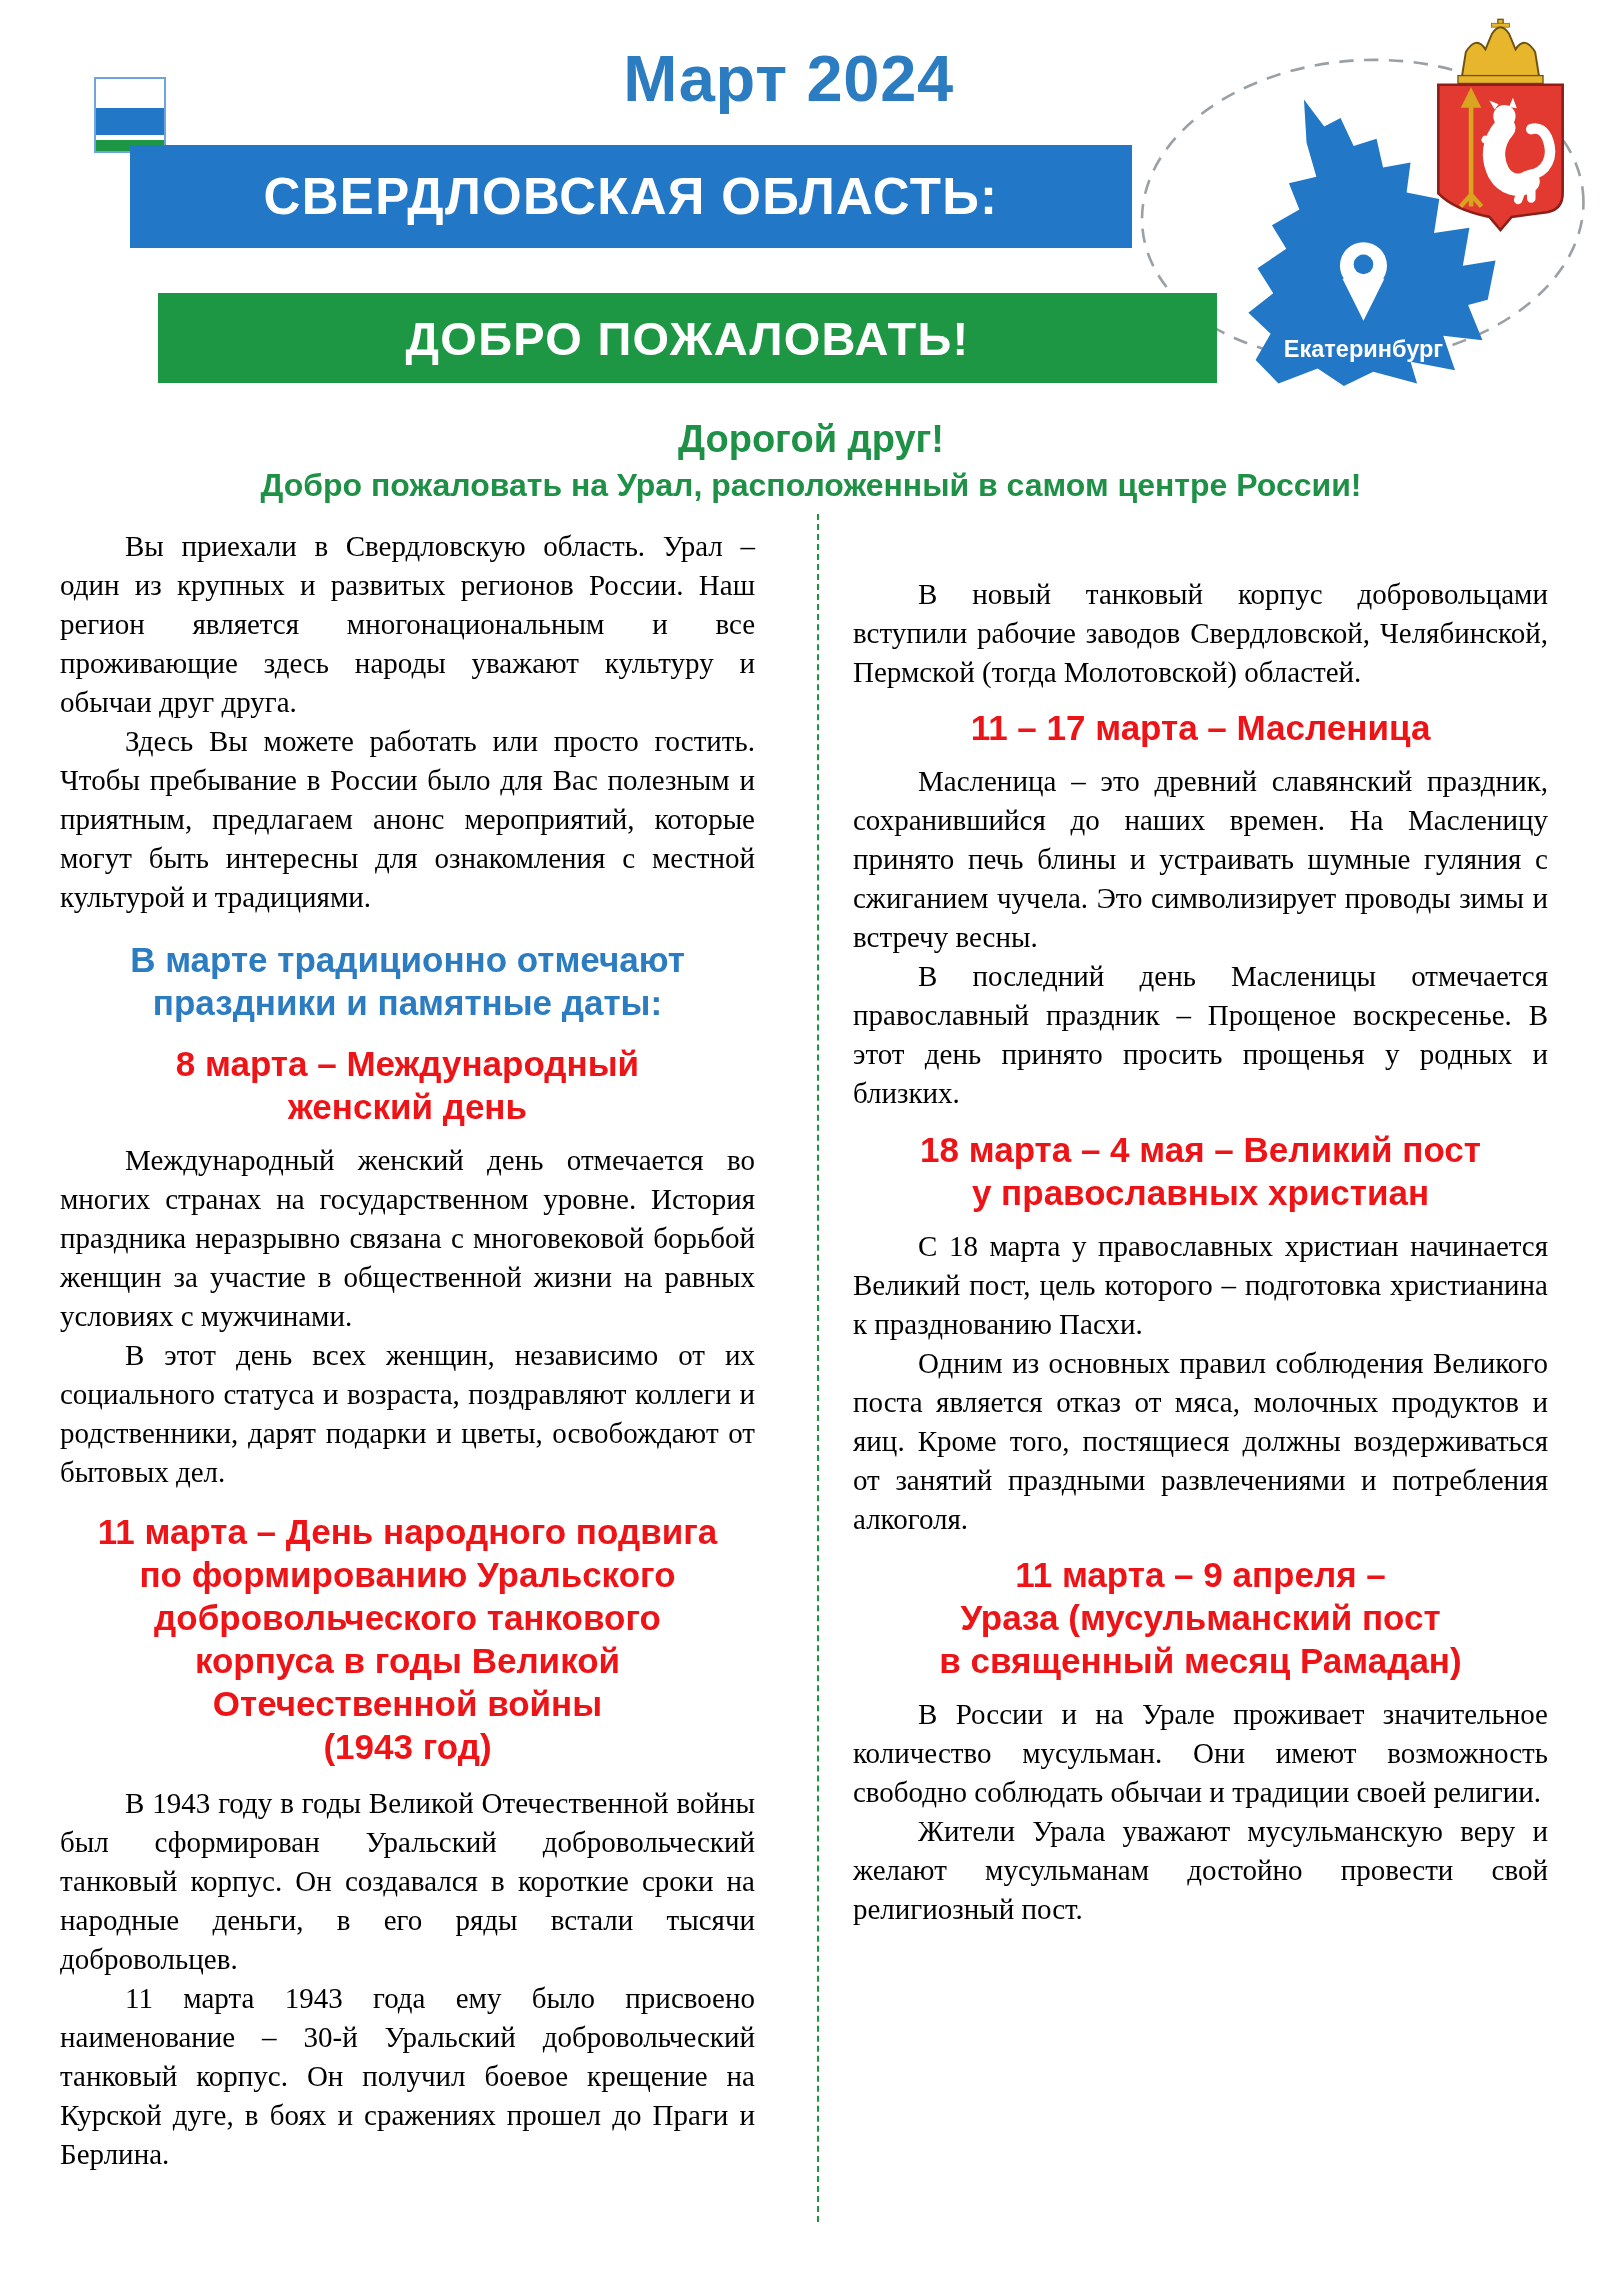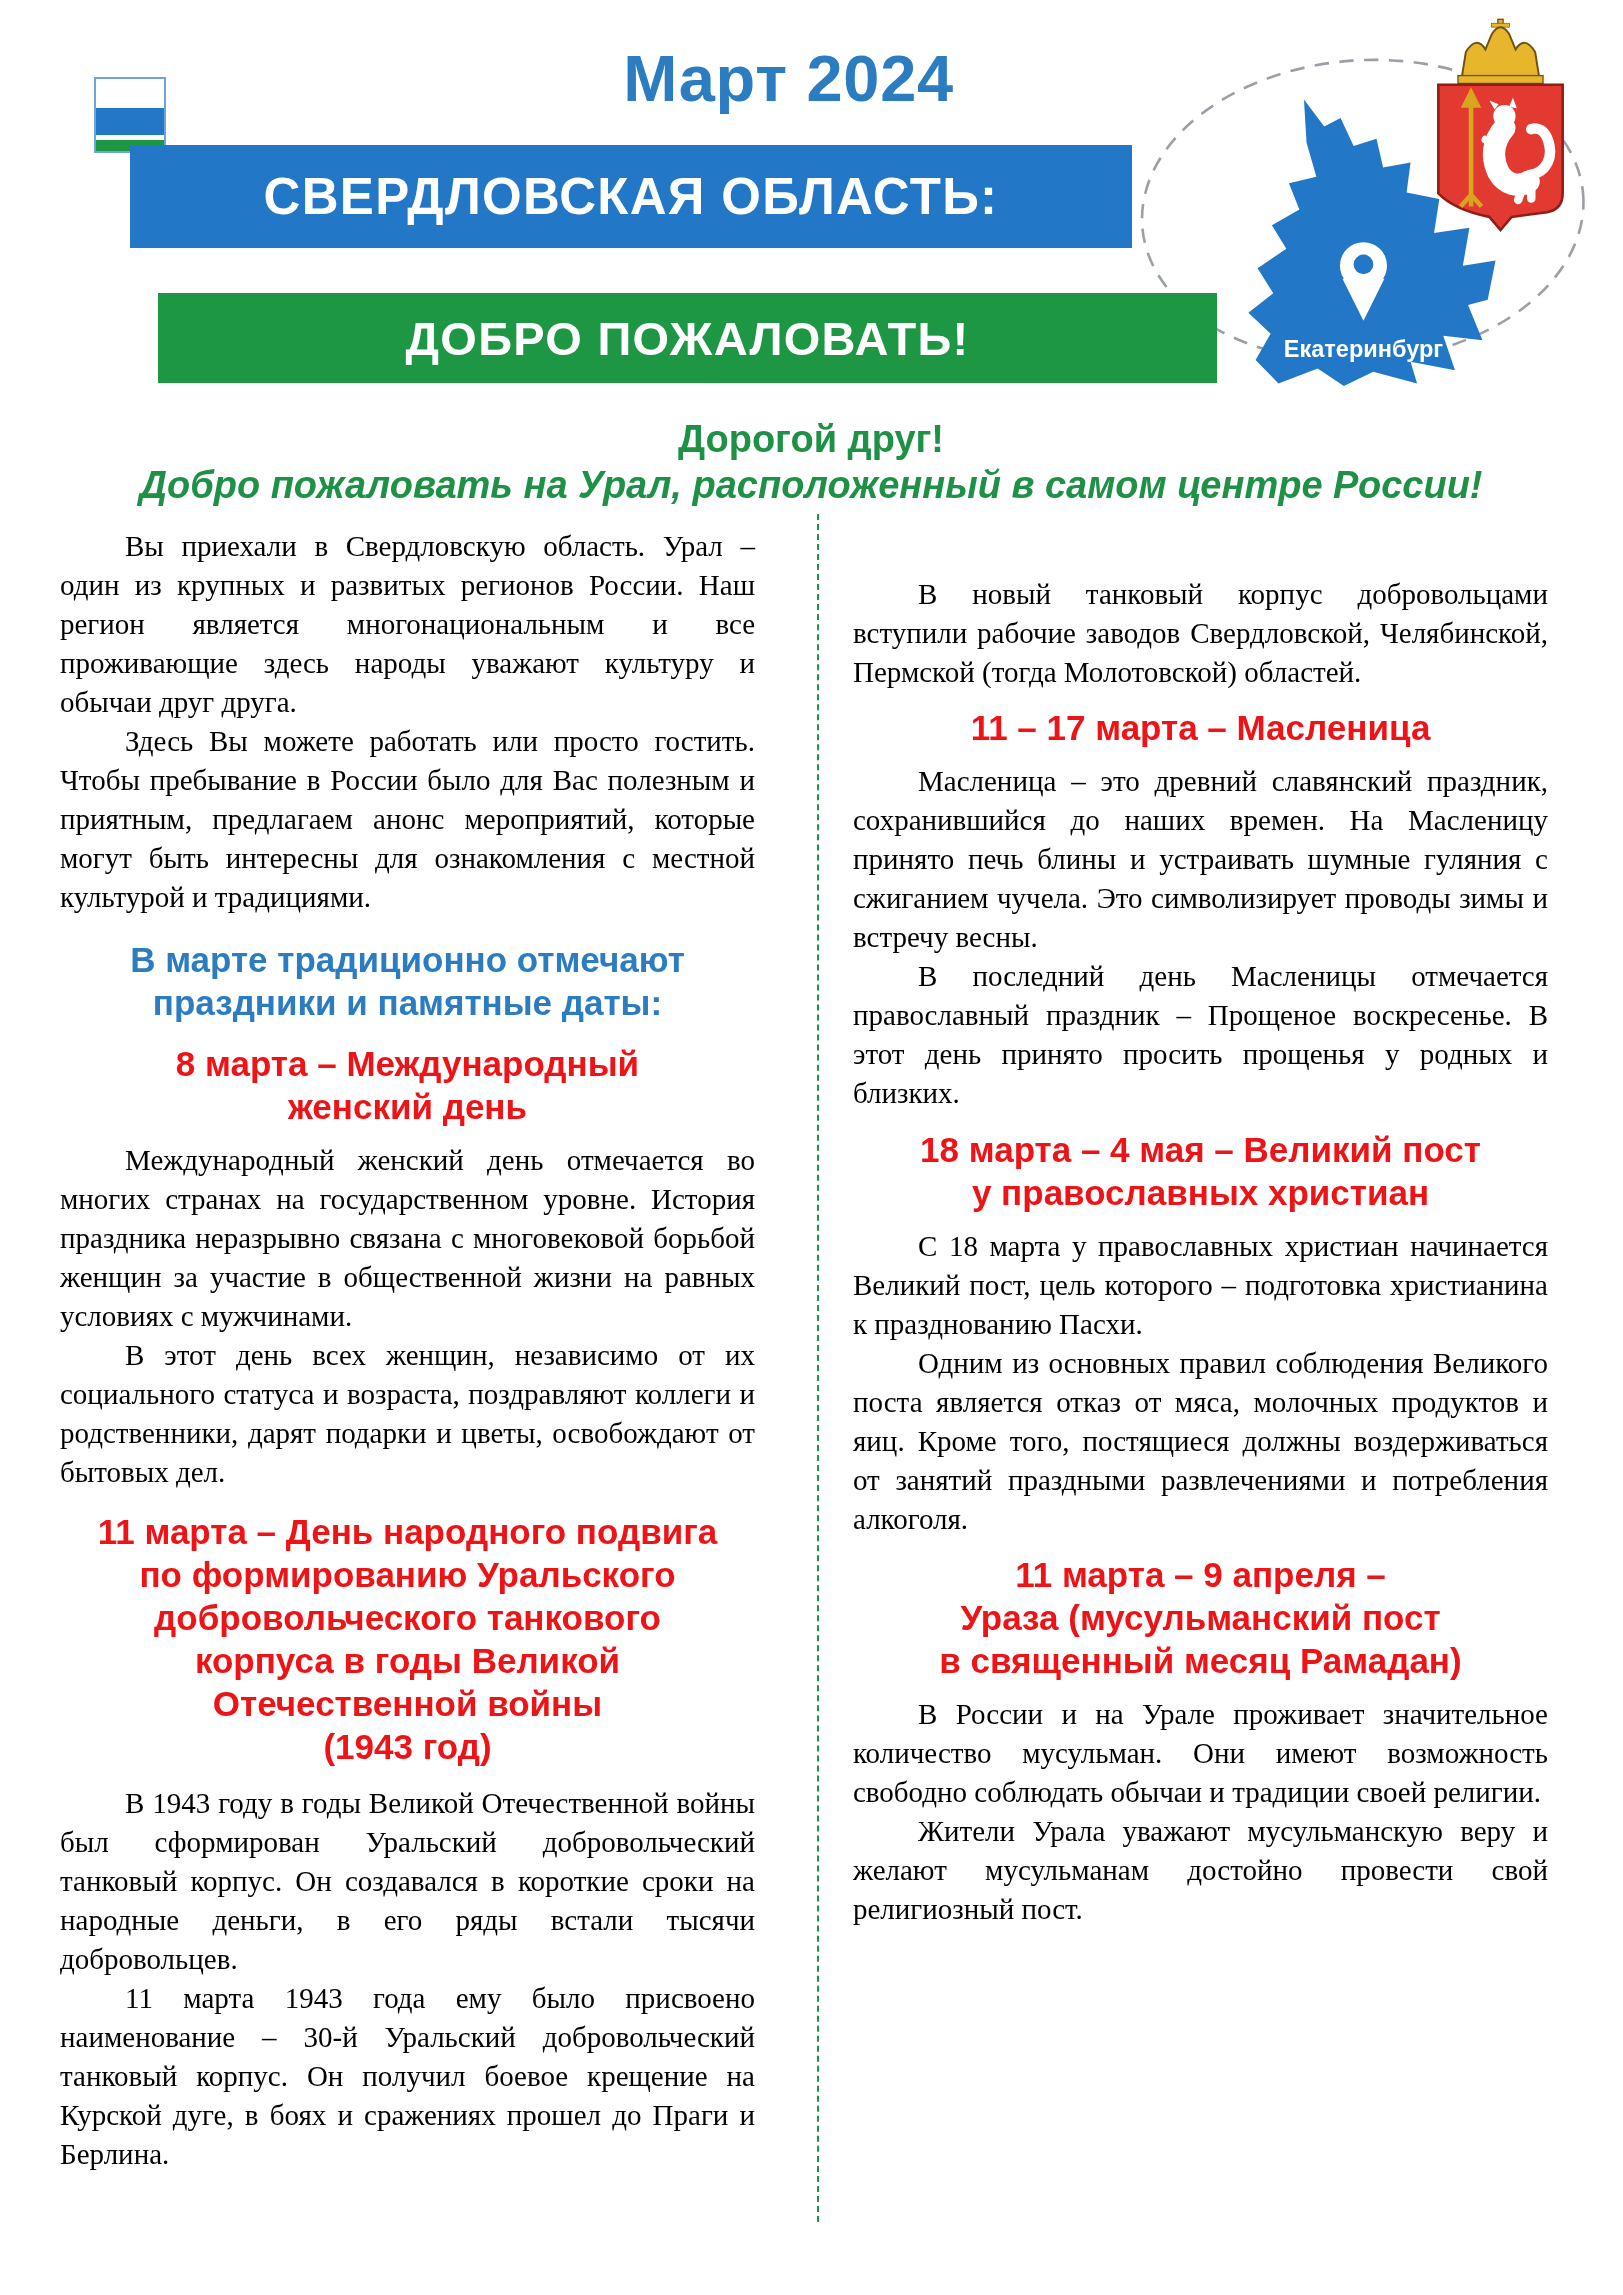--- a/index.html
+++ b/index.html
@@ -26,21 +26,21 @@
 
   .deco-ellipse{position:absolute;left:1127px;top:42px;z-index:1;}
   .region-map{position:absolute;left:1239px;top:97px;z-index:2;}
   .coat{position:absolute;left:1425px;top:18.3px;z-index:4;}
   .map-city-label{font-family:"Liberation Sans",sans-serif;font-weight:700;}
 
   
   .intro{position:absolute;left:39px;top:416px;width:1544px;text-align:center;
         font-family:"Liberation Sans",sans-serif;font-weight:700;color:#1e9147;}
   .intro .greeting{font-size:38px;line-height:46px;}
-  .intro .welcome-line{font-size:38px;line-height:47px;font-style:italic;}
+  .intro .welcome-line{font-size:32px;line-height:47px;}
 
   
   .divider{position:absolute;left:817px;top:514px;height:1748px;width:0;
         border-left:2px dashed #1e9745;z-index:1;}
 
   .col{position:absolute;top:527px;width:695px;font-size:29px;line-height:39px;
         text-align:justify;}
   .col-left{left:60px;}
   .col-right{left:853px;margin-top:48px;}
   .col p{margin:0;text-indent:65px;}

